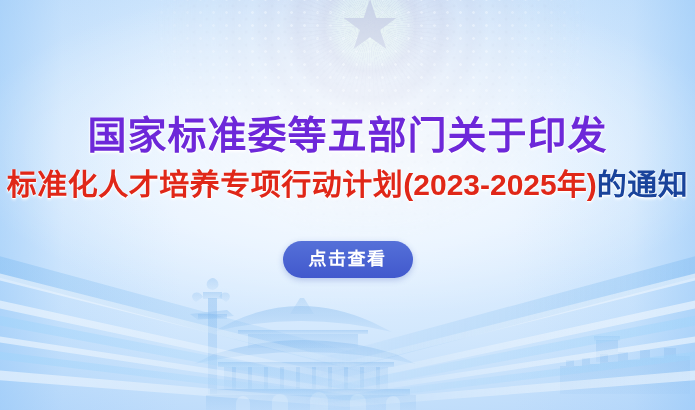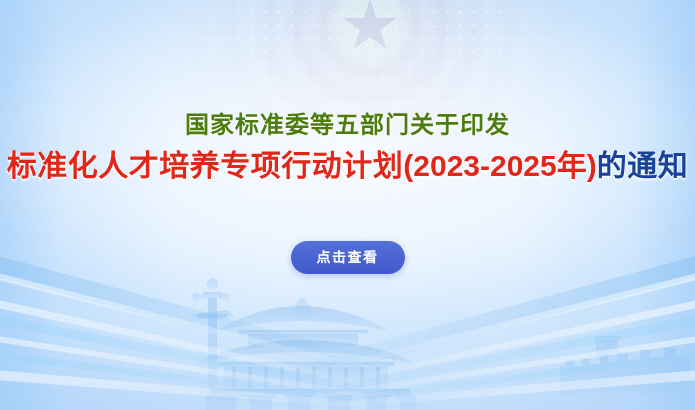--- a/index.html
+++ b/index.html
@@ -160,32 +160,31 @@
   
   .headline {
     position: absolute;
     left: 0;
     top: 112px;
     width: 695px;
     text-align: center;
     pointer-events: none;
   }
   .line1 {
-    font-size: 24px;
+    font-size: 39px;
     font-weight: 700;
     letter-spacing: 1px;
-    color: #4d7c0f;
+    color: #6d28d9;
     line-height: 1.25;
     text-shadow:
        0 1px 0 rgba(255,255,255,.95),
        0 2px 3px rgba(255,255,255,.85),
       -1px 0 0 rgba(255,255,255,.5),
        1px 0 0 rgba(255,255,255,.5);
     white-space: nowrap;
-    font-family: Liberation Mono, monospace;
   }
   .line2 {
     margin-top: 5px;
     font-size: 30px;
     font-weight: 700;
     letter-spacing: .5px;
     line-height: 1.25;
     white-space: nowrap;
     text-shadow:
        0 1px 0 rgba(255,255,255,.95),
@@ -207,21 +206,21 @@
   }
   .cta {
     display: inline-block;
     box-sizing: border-box;
     min-width: 98px;
     padding: 9px 26px 10px;
     border: 0;
     border-radius: 22px;
     background: linear-gradient(180deg, #5570d8 0%, #4a63d2 55%, #4259cd 100%);
     color: #ffffff;
-    font-size: 14px;
+    font-size: 18px;
     font-weight: 700;
     letter-spacing: 1.5px;
     line-height: 1;
     cursor: pointer;
     box-shadow: 0 2px 6px rgba(52,78,178,.28);
     font-family: "Liberation Sans", "DejaVu Sans", sans-serif;
   }
 </style>
 </head>
 <body>

